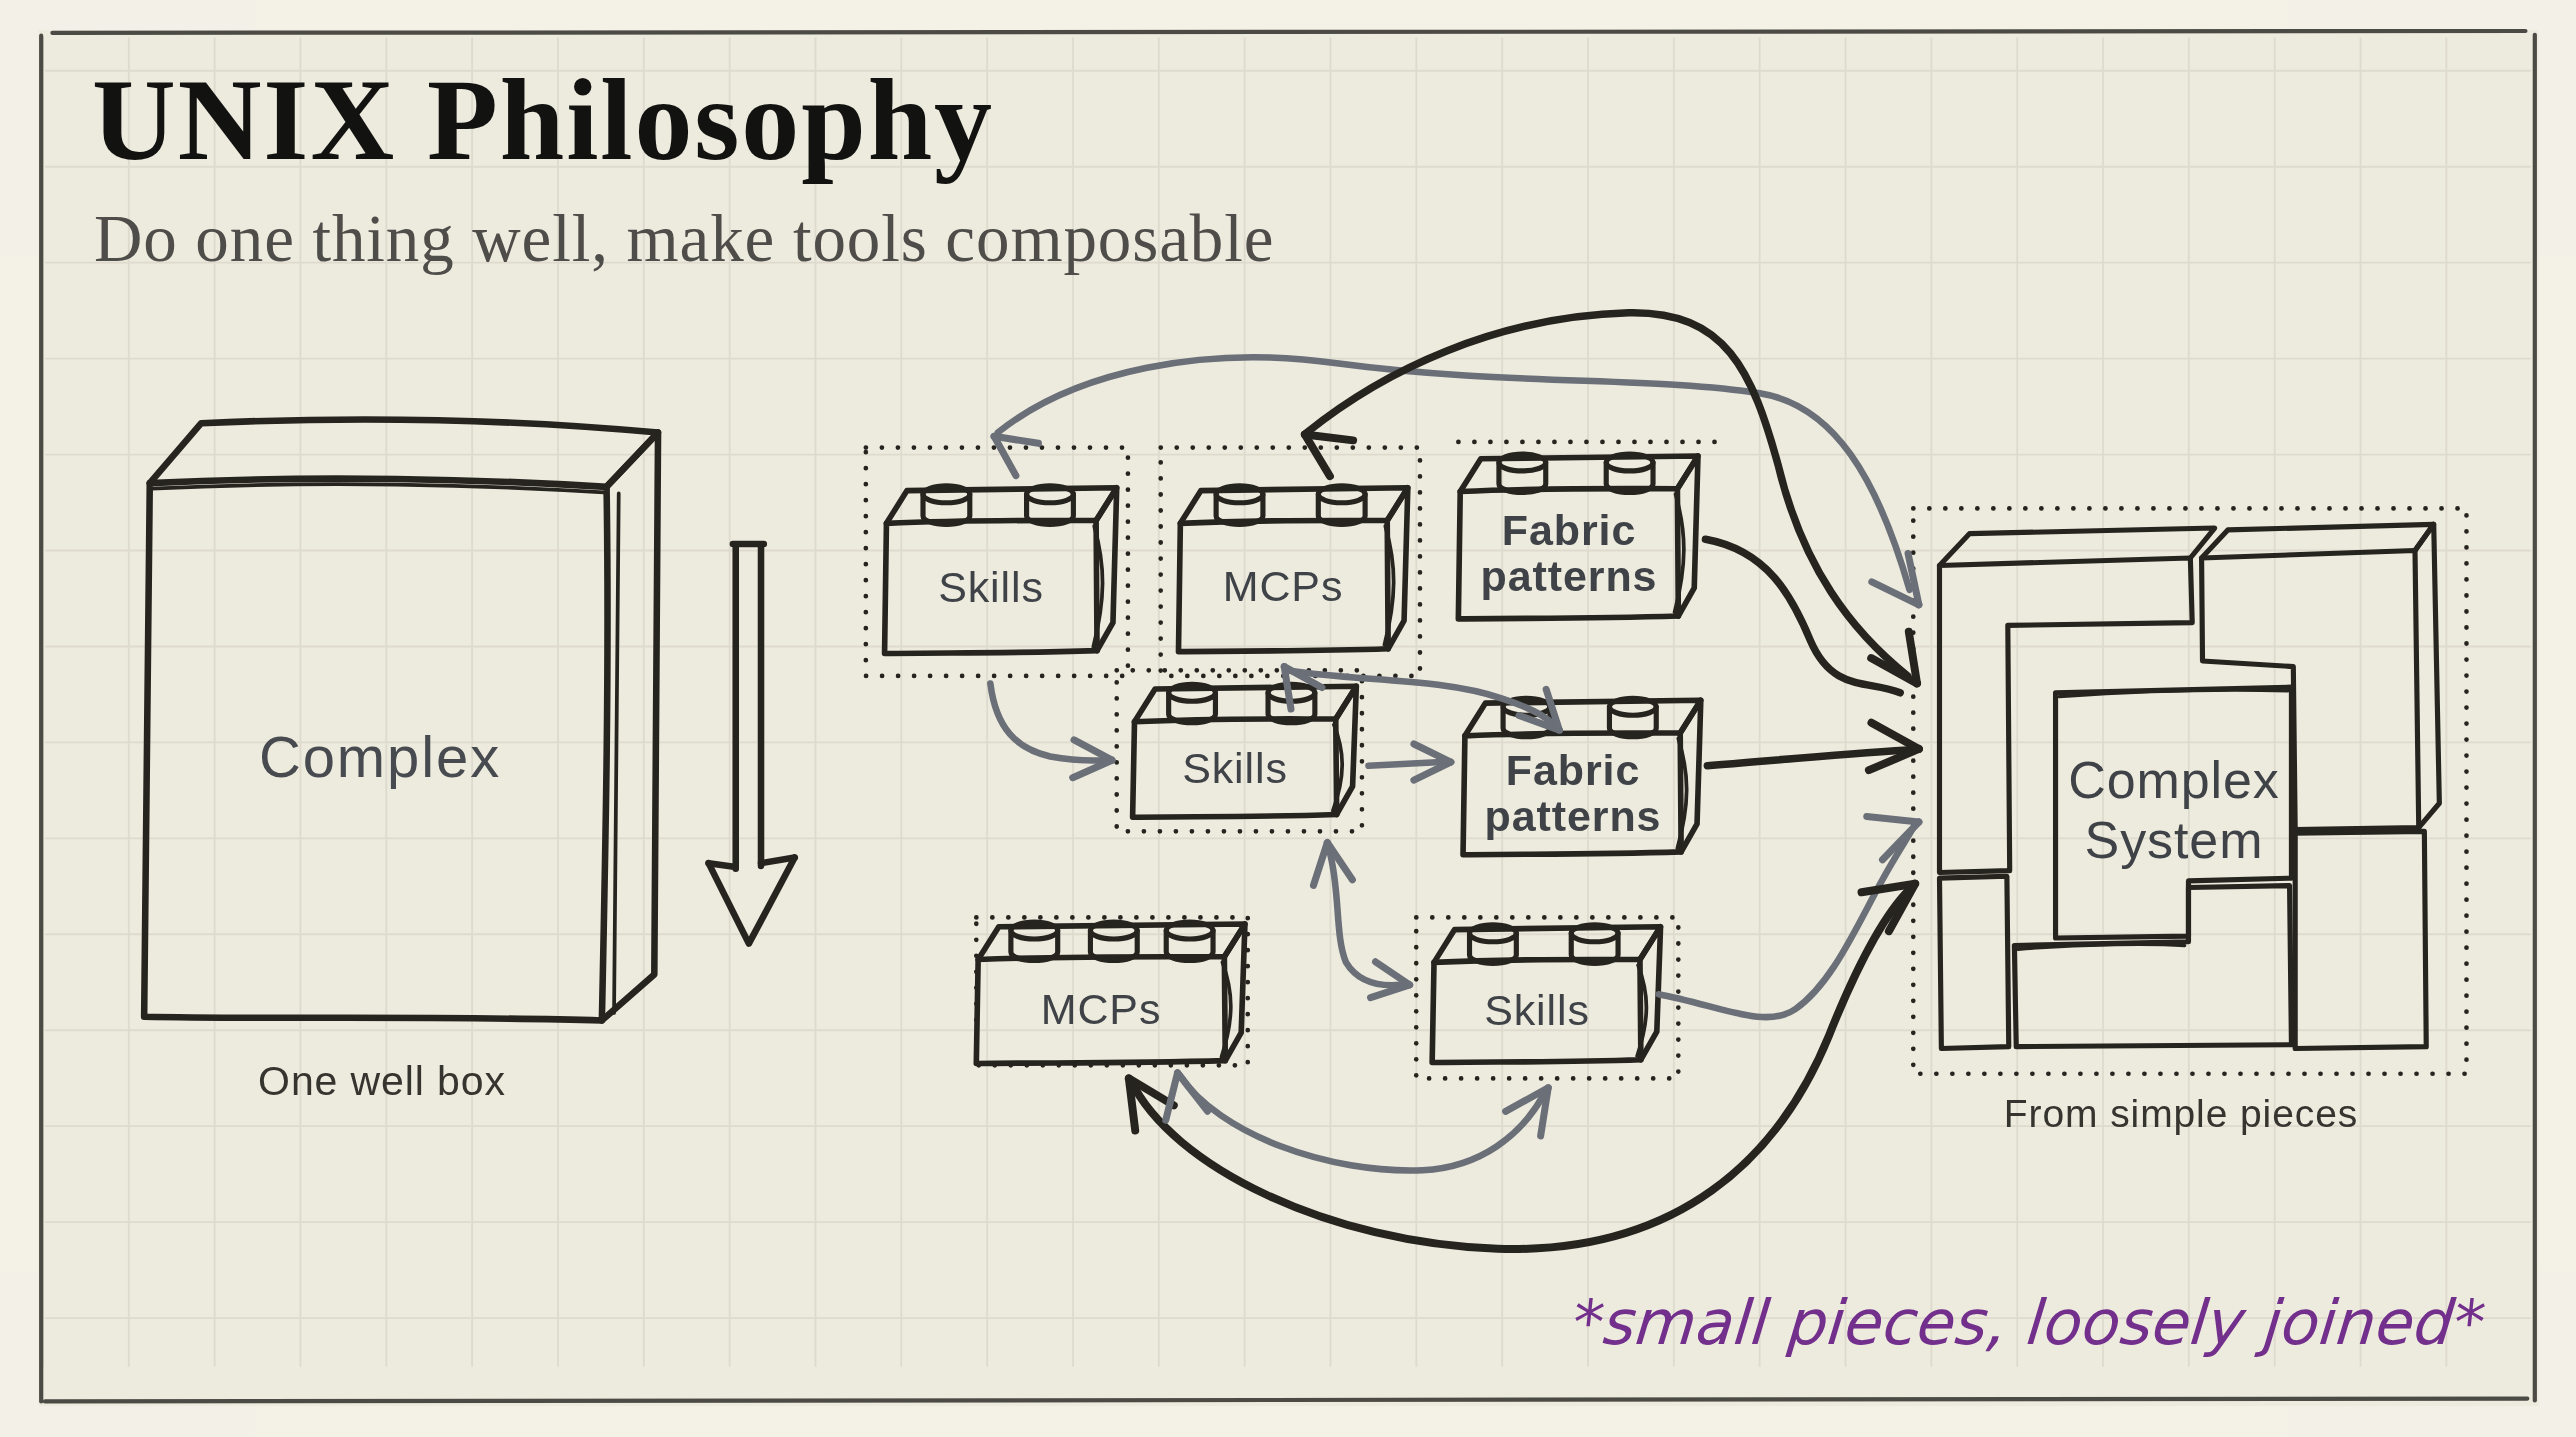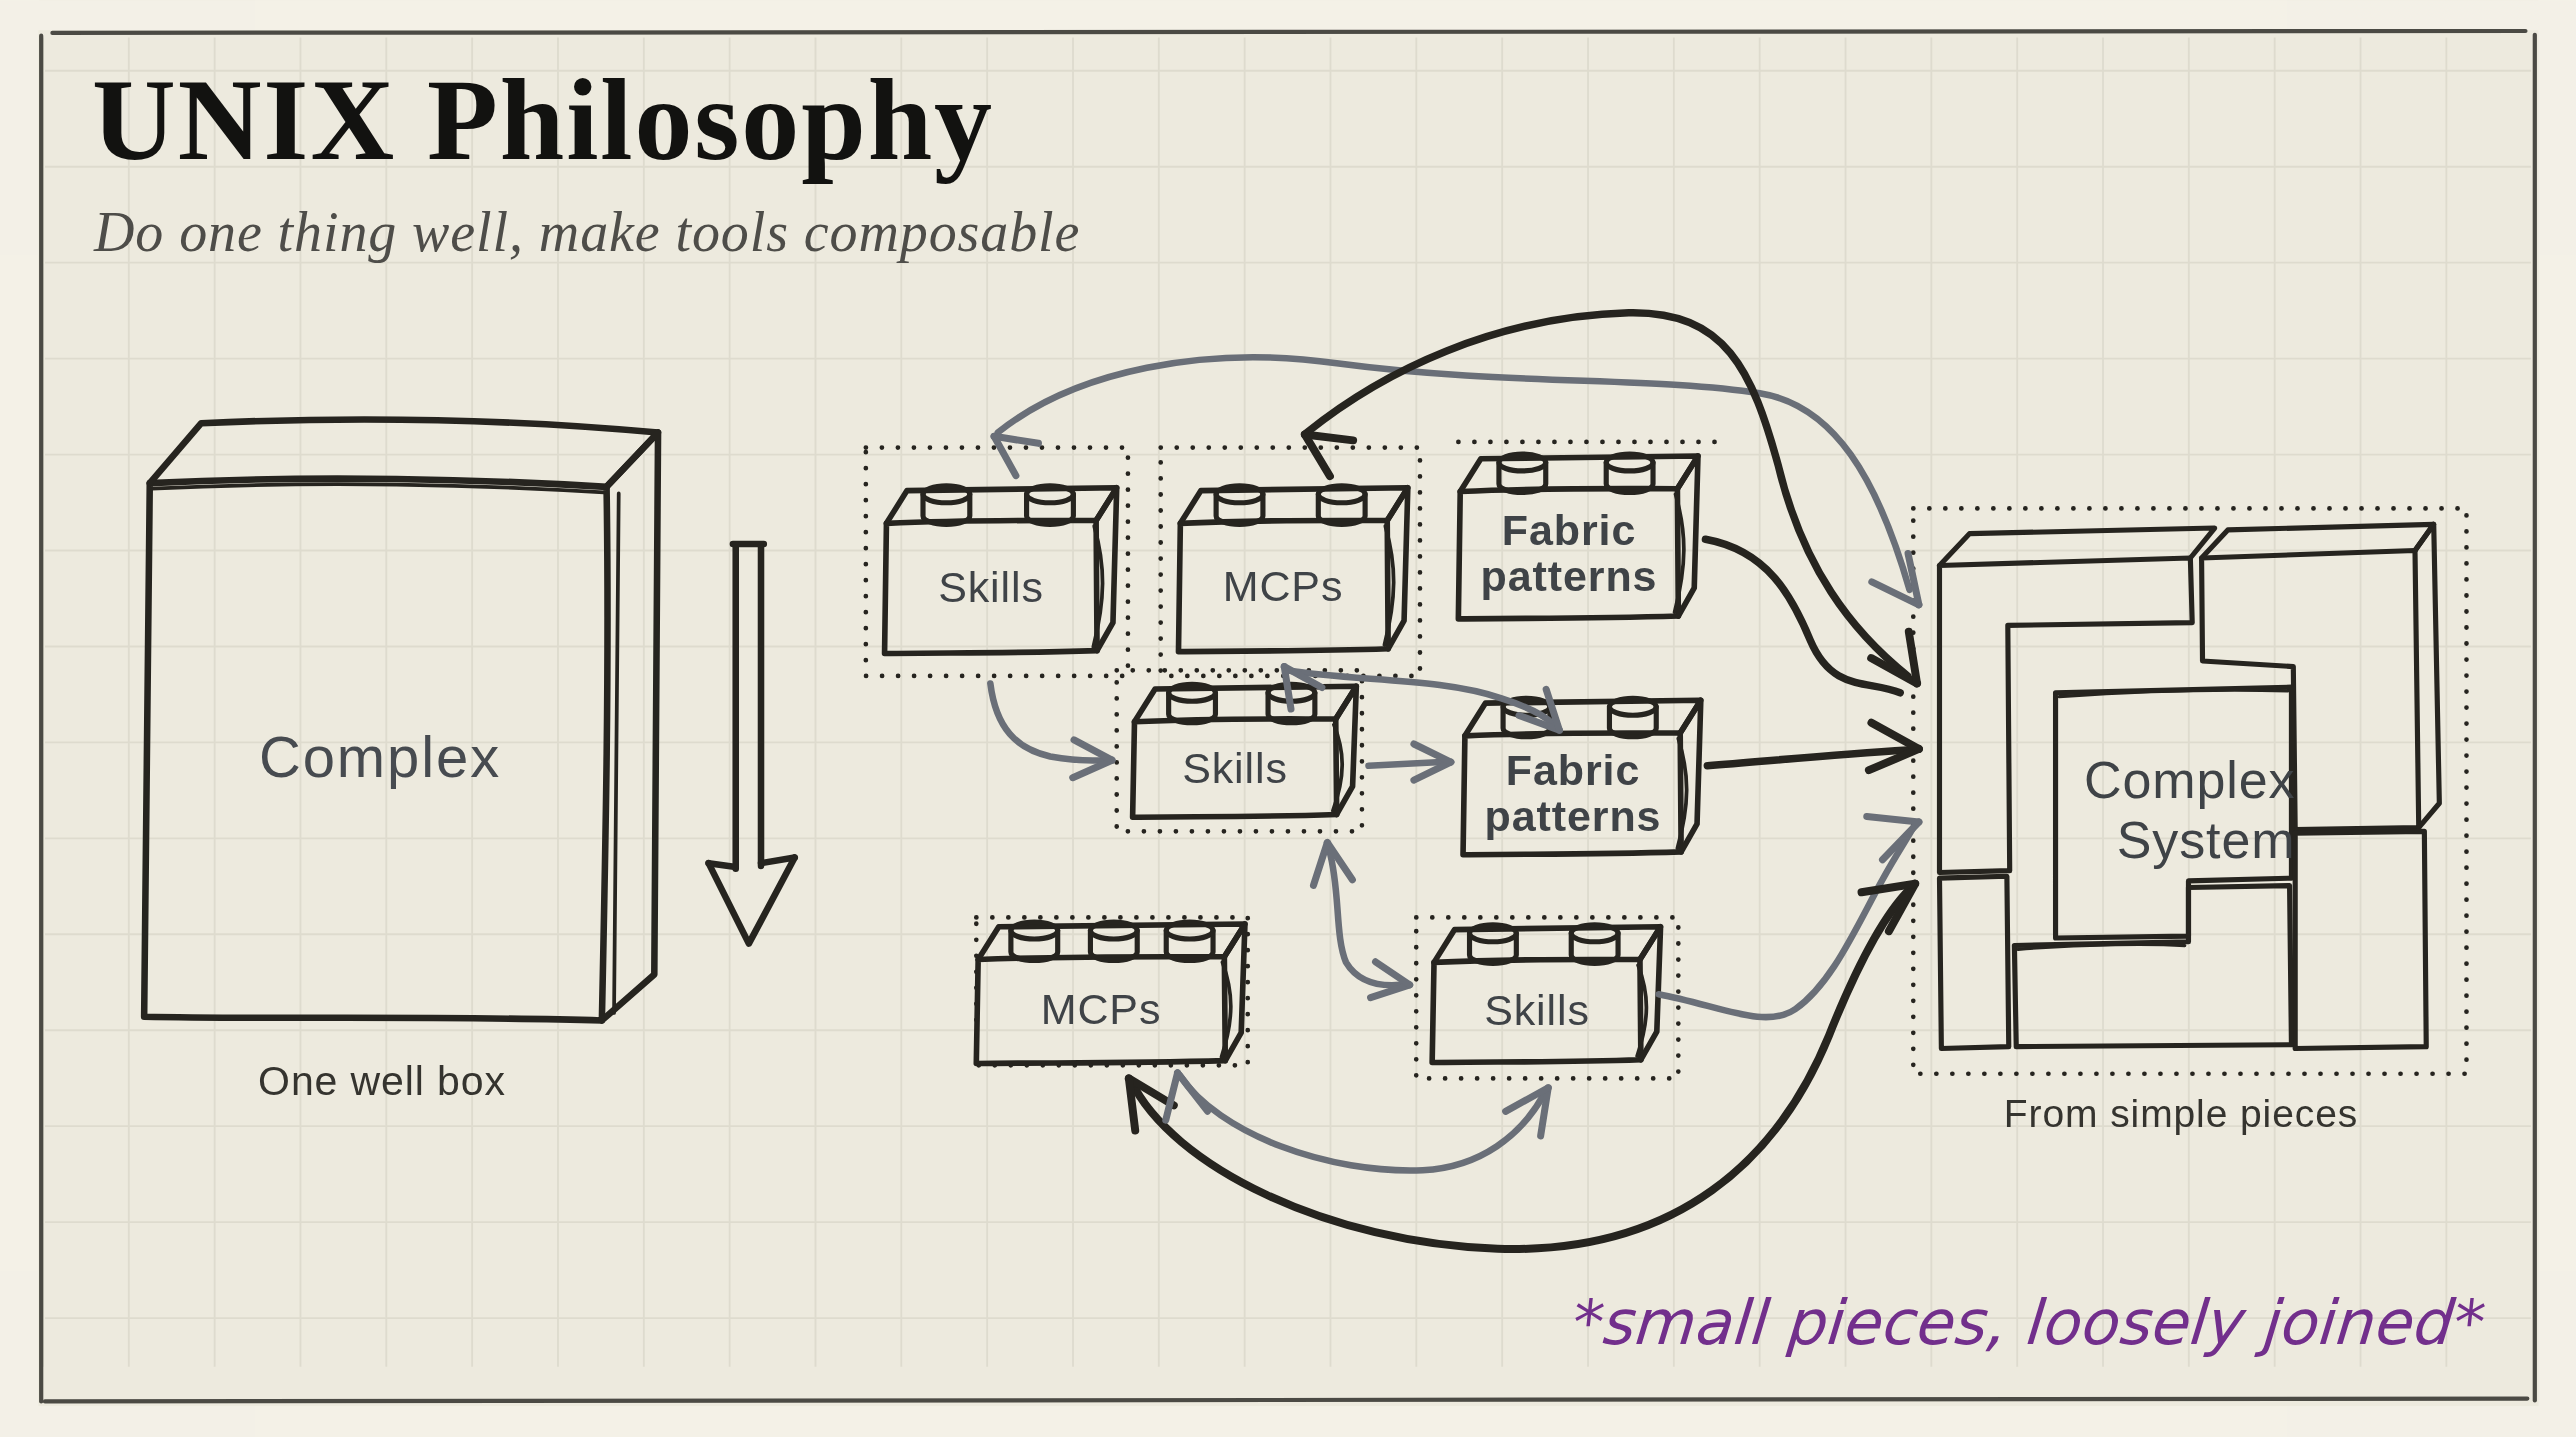--- a/index.html
+++ b/index.html
@@ -9,32 +9,32 @@
     font-family:"Liberation Sans", sans-serif;
   }
   #sketch{position:absolute;left:0;top:0;z-index:1;}
   .lbl{
     position:absolute;z-index:2;transform:translate(-50%,-50%);
     color:#3f4347;text-align:center;white-space:nowrap;
     font-family:"Liberation Sans", sans-serif;letter-spacing:0.9px;
   }
   .brick-lbl{font-size:43px;}
   .wrap2{white-space:normal;width:206px;line-height:1.08;font-weight:bold;}
-  .cs-lbl{font-size:52px;white-space:normal;width:243px;line-height:1.15;color:#3f4347;text-align:right;}
+  .cs-lbl{font-size:52px;white-space:normal;width:243px;line-height:1.15;color:#3f4347;}
   .mono-lbl{font-size:58px;color:#474b50;letter-spacing:1.9px;}
   .caption{font-size:45px;color:#35342f;letter-spacing:0.9px;}
   #page-title{
     position:absolute;left:92px;top:54px;z-index:2;
     font-family:"Liberation Serif", serif;font-weight:700;
     font-size:116px;color:#121210;letter-spacing:1.9px;
   }
   #page-subtitle{
     position:absolute;left:94px;top:200px;z-index:2;
     font-family:"Liberation Serif", serif;font-weight:400;
-    font-size:56px;color:#4e4d49;letter-spacing:0.9px;font-style:italic;
+    font-size:67px;color:#4e4d49;letter-spacing:0.9px;
   }
   #purple-note{
     position:absolute;left:2029px;top:1322px;z-index:2;transform:translate(-50%,-50%) skewX(-6deg);
     font-family:"DejaVu Sans", sans-serif;font-style:italic;font-weight:500;
     font-size:62px;color:#722f8c;white-space:nowrap;letter-spacing:0px;
   }
 </style>
 </head>
 <body>
 

